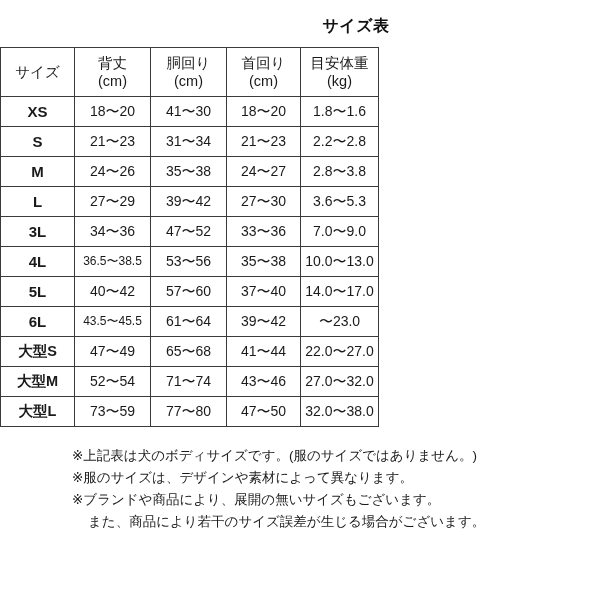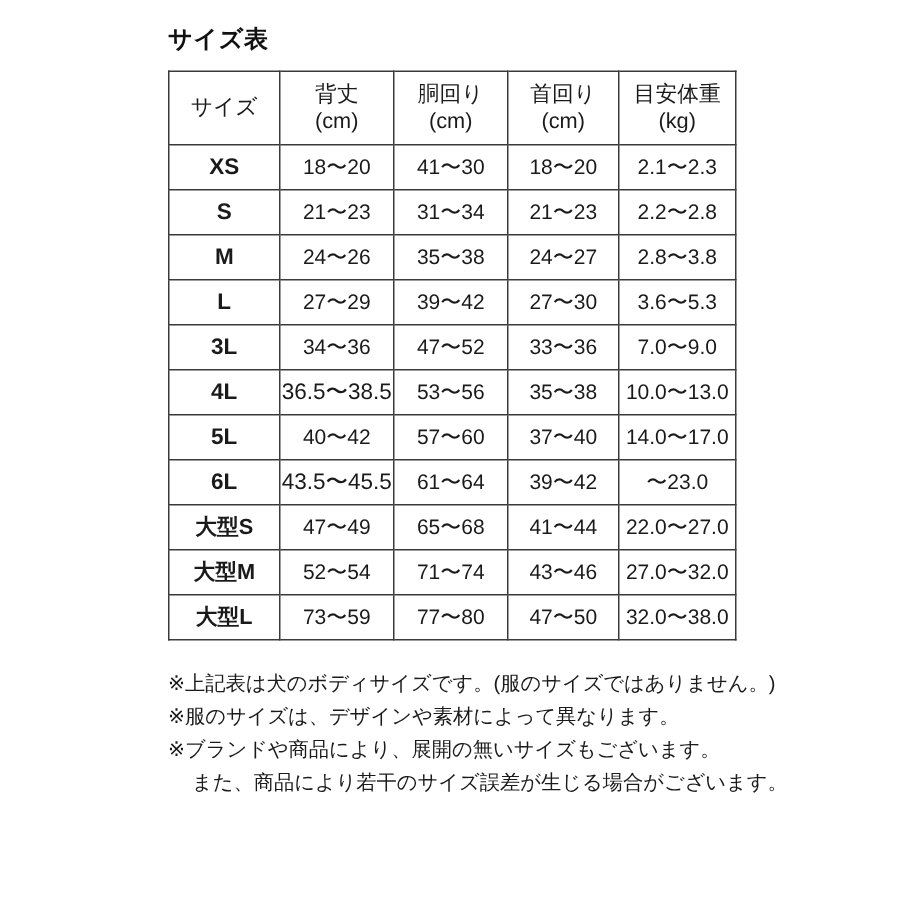--- a/index.html
+++ b/index.html
@@ -20,23 +20,23 @@
     height: 600px;
     box-sizing: border-box;
     padding: 16px 0 0 0;
   }
   .title {
     font-size: 16px;
     font-weight: bold;
     color: #111111;
     margin: 0 0 10px 112px;
     letter-spacing: 0.5px;
+    text-align: center;
   }
   .table-wrap {
-    margin-left: 112px;
     width: 378px;
   }
   table.size-table {
     border-collapse: collapse;
     width: 378px;
     table-layout: fixed;
     background: #ffffff;
   }
   table.size-table td,
   table.size-table th {
@@ -66,29 +66,29 @@
 
   tbody tr { height: 30px; }
   tbody td.label {
     font-weight: bold;
     font-size: 15px;
   }
   tbody td.val {
     font-size: 14px;
   }
   tbody td.val.small {
-    font-size: 15px;
+    font-size: 12px;
   }
   tbody td.label.big {
     font-size: 14.5px;
     letter-spacing: 0px;
   }
 
   .notes {
-    margin: 18px 0 0 112px;
+    margin: 18px 0 0 72px;
     width: 470px;
     font-size: 13.5px;
     line-height: 1.62;
     color: #1a1a1a;
   }
   .notes .note {
     white-space: nowrap;
   }
   .notes .note.indent {
     padding-left: 16px;
@@ -133,21 +133,21 @@
             <span class="l2">(kg)</span>
           </th>
         </tr>
       </thead>
       <tbody>
         <tr>
           <td class="label">XS</td>
           <td class="val">18〜20</td>
           <td class="val">41〜30</td>
           <td class="val">18〜20</td>
-          <td class="val">2.1〜2.3</td>
+          <td class="val">1.8〜1.6</td>
         </tr>
         <tr>
           <td class="label">S</td>
           <td class="val">21〜23</td>
           <td class="val">31〜34</td>
           <td class="val">21〜23</td>
           <td class="val">2.2〜2.8</td>
         </tr>
         <tr>
           <td class="label">M</td>

